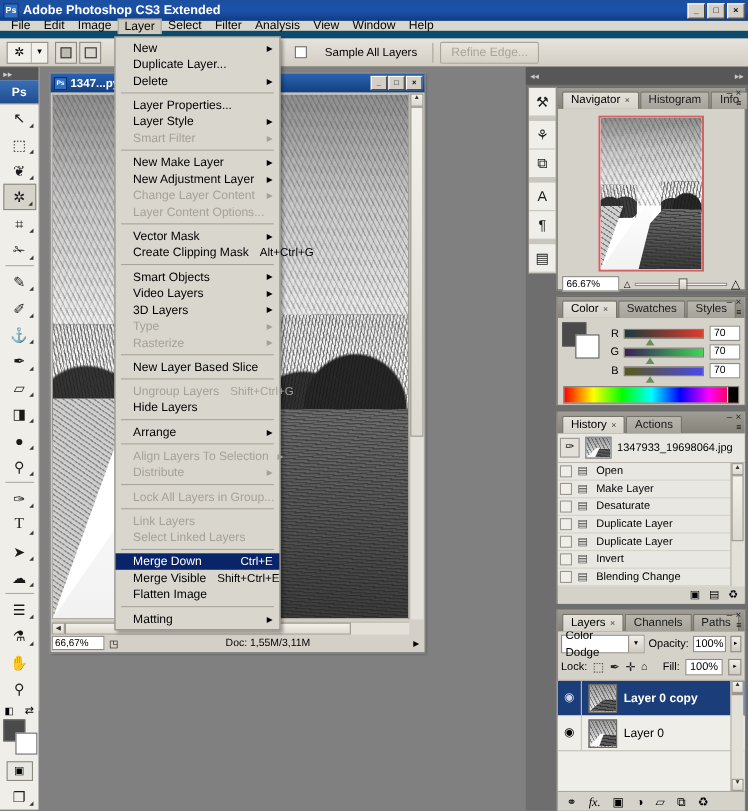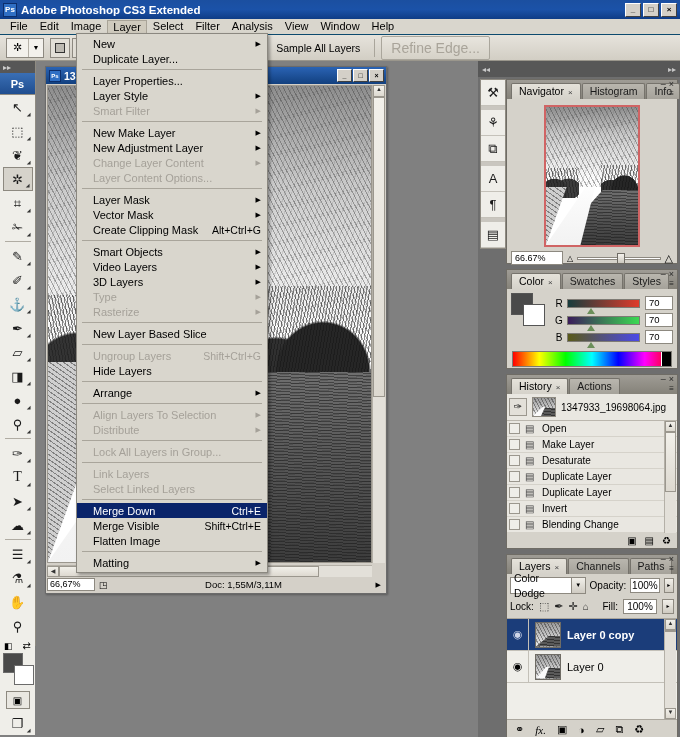--- a/index.html
+++ b/index.html
@@ -38,21 +38,21 @@
     background: #d4d0c8; border: 1px solid;
     border-color: #fff #404040 #404040 #fff;
     color: #000; font-size: 8px; line-height: 12px; text-align: center;
     font-family: "Liberation Sans", sans-serif;
   }
 
   
   .menubar {
     position: absolute; left: 0; top: 19px; width: 680px; height: 16px;
     background: #d9d6cd;
-    border-bottom: 1px solid #0c4a6e;
+    border-bottom: 7px solid #0c4a6e;
     display: flex; align-items: center; padding-left: 4px;
   }
   .menubar .mi {
     padding: 1px 6px; font-size: 11px; color: #000; line-height: 13px;
   }
   .menubar .mi.active { background: #cfcabd; border: 1px solid #a9a498; border-bottom: none; padding: 0 5px; }
 
   
   .optionsbar {
     position: absolute; left: 0; top: 35px; width: 680px; height: 26px;
@@ -67,21 +67,21 @@
   .tool-pick .g { width: 22px; height: 18px; display:flex;align-items:center;justify-content:center; border-right:1px solid #b5b1a8;}
   .tool-pick .c { width: 14px; text-align:center; font-size:7px; }
   .selmodes { display: flex; gap: 2px; }
   .selmode {
     width: 20px; height: 20px; background: #e2dfd7; border: 1px solid #8d8980;
     display: flex; align-items: center; justify-content: center;
   }
   .opt-label { font-size: 10.5px; color: #000; }
   .chk { width: 11px; height: 11px; background: #fff; border: 1px solid #6d6a62; display:inline-block; vertical-align: -2px; }
   .btn-disabled {
-    padding: 3px 9px; font-size: 14px; color: #a9a49a;
+    padding: 3px 9px; font-size: 11px; color: #a9a49a;
     background: linear-gradient(to bottom,#e8e5de,#d5d1c7); border: 1px solid #aaa69c;
     border-radius: 2px;
   }
   .divider-v { width: 1px; height: 18px; background: #a9a59b; }
 
   
   .toolbox {
     position: absolute; left: 0; top: 61px; width: 36px; height: 585px;
     background: #c9c6bf;
     border-right: 1px solid #8f8b82;
@@ -183,21 +183,21 @@
     clip-path: polygon(0 100%, 60% 0, 74% 0, 52% 100%);
   }
   .bankL {
     position:absolute; left:0; top:58%; width:40%; height:42%;
     background: repeating-linear-gradient(35deg, rgba(30,30,30,.45) 0 1px, transparent 1px 4px), #cfcfcf;
     clip-path: polygon(0 0, 56% 0, 0 100%);
   }
 
   
   .menupop {
-    position: absolute; left: 76px; top: 33px; width: 192px;
+    position: absolute; left: 104px; top: 33px; width: 151px;
     background: #d9d6cd; border: 1px solid #8b8880;
     box-shadow: 2px 2px 3px rgba(0,0,0,.35);
     padding: 2px 0; z-index: 50;
   }
   .mrow {
     display: flex; align-items: center; height: 15px;
     padding: 0 6px 0 16px; font-size: 11px; color: #000; position: relative;
   }
   .mrow.disabled { color: #a5a199; }
   .mrow.hl { background: #0a246a; color: #fff; }
@@ -520,20 +520,24 @@
   </div>
 
   <div class="menupop">
     <div class="mrow">
         <span class="lbl">New</span>
         <span class="arw">▶</span>
       </div>
     <div class="mrow">
         <span class="lbl">Duplicate Layer...</span>
       </div>
+    <div class="mrow">
+        <span class="lbl">Delete</span>
+        <span class="arw">▶</span>
+      </div>
     <div class="msep"></div>
     <div class="mrow">
         <span class="lbl">Layer Properties...</span>
       </div>
     <div class="mrow">
         <span class="lbl">Layer Style</span>
         <span class="arw">▶</span>
       </div>
     <div class="mrow disabled">
         <span class="lbl">Smart Filter</span>
@@ -549,24 +553,20 @@
         <span class="arw">▶</span>
       </div>
     <div class="mrow disabled">
         <span class="lbl">Change Layer Content</span>
         <span class="arw">▶</span>
       </div>
     <div class="mrow disabled">
         <span class="lbl">Layer Content Options...</span>
       </div>
     <div class="msep"></div>
-    <div class="mrow">
-        <span class="lbl">Layer Mask</span>
-        <span class="arw">▶</span>
-      </div>
     <div class="mrow">
         <span class="lbl">Vector Mask</span>
         <span class="arw">▶</span>
       </div>
     <div class="mrow">
         <span class="lbl">Create Clipping Mask</span>
         <span class="acc">Alt+Ctrl+G</span>
       </div>
     <div class="msep"></div>
     <div class="mrow">

